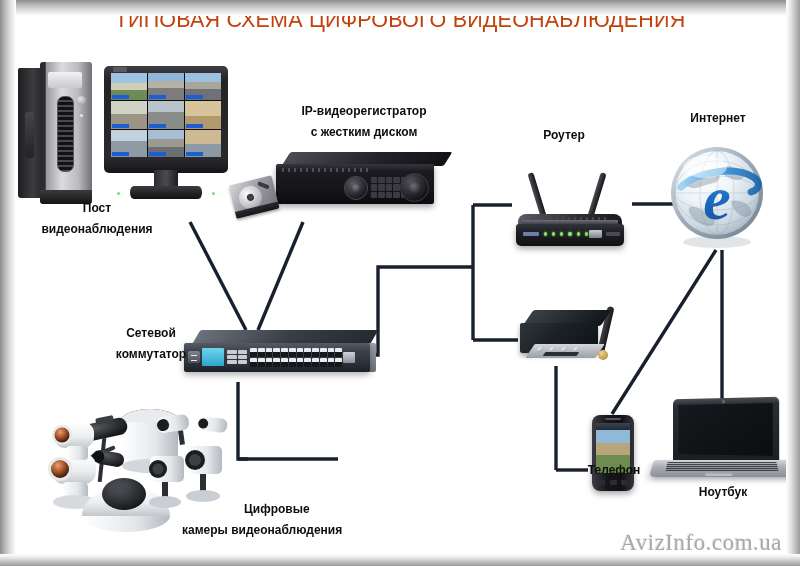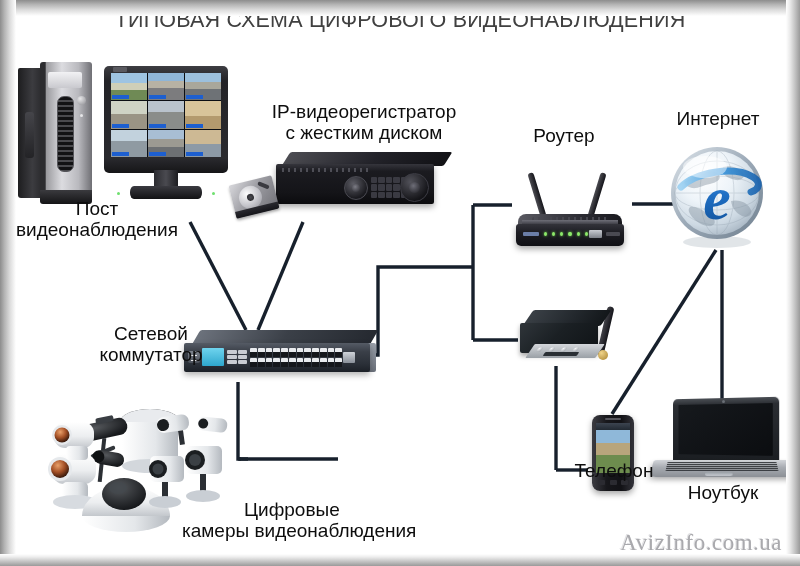--- a/index.html
+++ b/index.html
@@ -18,26 +18,26 @@
   .frame-l{top:0;left:0;width:16px;height:566px;
     background:linear-gradient(to right,#8d8d8d 0%,#b4b4b4 28%,#dcdcdc 62%,#ffffff 100%);}
   .frame-r{top:0;right:0;width:14px;height:566px;
     background:linear-gradient(to left,#9a9a9a 0%,#c2c2c2 35%,#e8e8e8 70%,#ffffff 100%);}
   .frame-b{bottom:0;left:0;width:800px;height:12px;
     background:linear-gradient(to top,#9a9a9a 0%,#c6c6c6 40%,#ededed 75%,#ffffff 100%);}
 
   
   #title{
     position:absolute;top:8px;left:0;width:800px;text-align:center;
-    font-size:21.5px;letter-spacing:.2px;color:#404040;font-weight:400;
+    font-size:21.5px;letter-spacing:.2px;color:#c2410c;font-weight:400;
     white-space:nowrap;
   }
 
   
-  .lbl{position:absolute;color:#0d0d0d;font-size:19px;line-height:21px;text-align:center;white-space:nowrap;}
+  .lbl{position:absolute;color:#0d0d0d;font-size:12px;line-height:21px;text-align:center;white-space:nowrap;font-weight:bold;}
 
   
   #wires{position:absolute;inset:0;}
   #wires line,#wires path,#wires polyline{stroke:#17202c;fill:none;}
 
   
   .dev{position:absolute;}
 
   
   #pc{left:18px;top:62px;width:74px;height:142px;}

